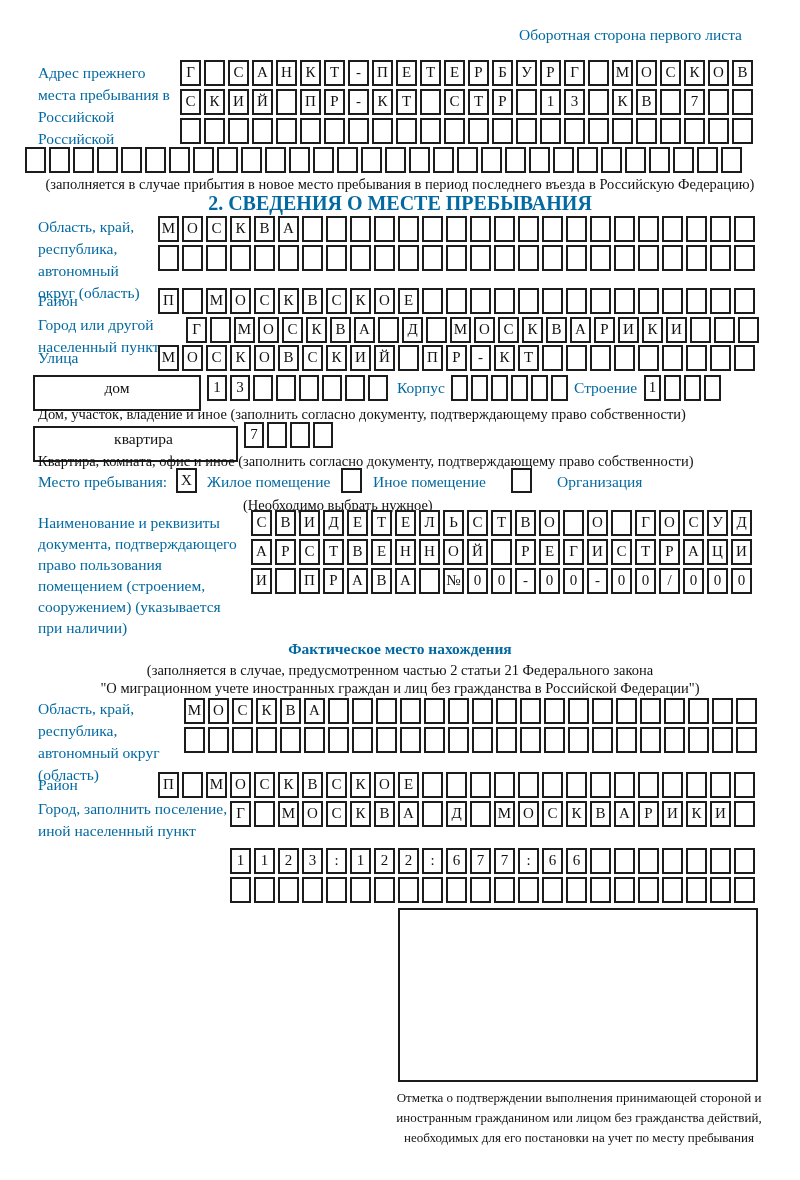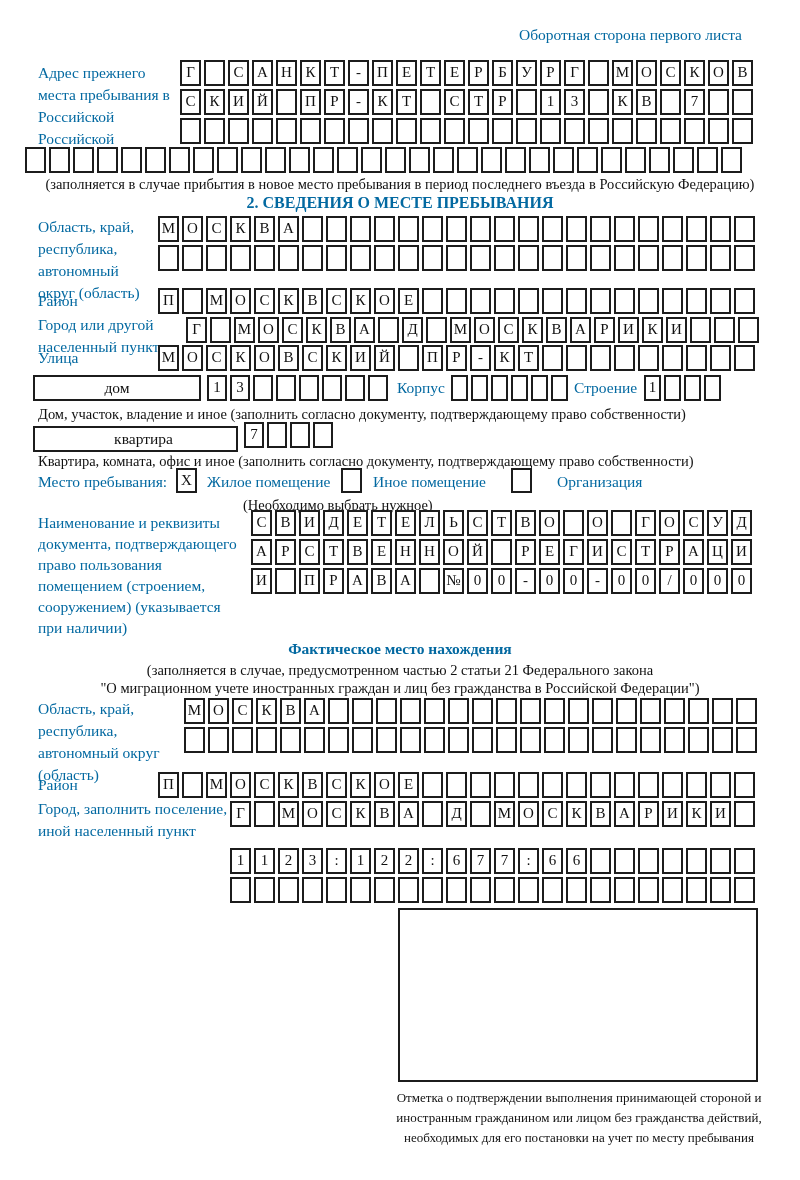--- a/index.html
+++ b/index.html
@@ -14,21 +14,21 @@
   .boxrow{position:absolute;white-space:nowrap;height:27px;}
   .cell,.cell-md,.cell-sm{
     display:inline-block;box-sizing:border-box;height:26px;border:2px solid #1c1c1c;
     margin-right:3px;text-align:center;font-size:15px;line-height:21px;vertical-align:top;
     background:#fff;
   }
   .cell{width:21px;}
   .cell-md{width:20px;}
   .cell-sm{width:17px;}
   .fieldbox{
-    position:absolute;box-sizing:border-box;height:26px;border:2px solid #1c1c1c;
+    position:absolute;box-sizing:border-box;height:36px;border:2px solid #1c1c1c;
     text-align:center;font-size:15.5px;line-height:21px;background:#fff;
   }
   .checkbox{
     position:absolute;box-sizing:border-box;width:21px;height:25px;border:2px solid #1c1c1c;
     text-align:center;font-size:15px;line-height:20px;background:#fff;
   }
   .stampbox{position:absolute;box-sizing:border-box;border:2px solid #1c1c1c;background:#fff;}
   .fullwidth{left:0;width:800px;}
 </style>
 </head>
@@ -38,21 +38,21 @@
 
   <div class="lbl" style="top:24px;right:58px;">Оборотная сторона первого листа</div>
 
   <div class="lbl" style="top:62px;left:38px;width:132px;">Адрес прежнего места пребывания в Российской Российской</div>
   <div class="boxrow" style="top:60px;left:180px;"><span class="cell">Г</span><span class="cell"></span><span class="cell">С</span><span class="cell">А</span><span class="cell">Н</span><span class="cell">К</span><span class="cell">Т</span><span class="cell">-</span><span class="cell">П</span><span class="cell">Е</span><span class="cell">Т</span><span class="cell">Е</span><span class="cell">Р</span><span class="cell">Б</span><span class="cell">У</span><span class="cell">Р</span><span class="cell">Г</span><span class="cell"></span><span class="cell">М</span><span class="cell">О</span><span class="cell">С</span><span class="cell">К</span><span class="cell">О</span><span class="cell">В</span></div>
   <div class="boxrow" style="top:89px;left:180px;"><span class="cell">С</span><span class="cell">К</span><span class="cell">И</span><span class="cell">Й</span><span class="cell"></span><span class="cell">П</span><span class="cell">Р</span><span class="cell">-</span><span class="cell">К</span><span class="cell">Т</span><span class="cell"></span><span class="cell">С</span><span class="cell">Т</span><span class="cell">Р</span><span class="cell"></span><span class="cell">1</span><span class="cell">3</span><span class="cell"></span><span class="cell">К</span><span class="cell">В</span><span class="cell"></span><span class="cell">7</span><span class="cell"></span><span class="cell"></span></div>
   <div class="boxrow" style="top:118px;left:180px;"><span class="cell"></span><span class="cell"></span><span class="cell"></span><span class="cell"></span><span class="cell"></span><span class="cell"></span><span class="cell"></span><span class="cell"></span><span class="cell"></span><span class="cell"></span><span class="cell"></span><span class="cell"></span><span class="cell"></span><span class="cell"></span><span class="cell"></span><span class="cell"></span><span class="cell"></span><span class="cell"></span><span class="cell"></span><span class="cell"></span><span class="cell"></span><span class="cell"></span><span class="cell"></span><span class="cell"></span></div>
   <div class="boxrow" style="top:147px;left:25px;"><span class="cell"></span><span class="cell"></span><span class="cell"></span><span class="cell"></span><span class="cell"></span><span class="cell"></span><span class="cell"></span><span class="cell"></span><span class="cell"></span><span class="cell"></span><span class="cell"></span><span class="cell"></span><span class="cell"></span><span class="cell"></span><span class="cell"></span><span class="cell"></span><span class="cell"></span><span class="cell"></span><span class="cell"></span><span class="cell"></span><span class="cell"></span><span class="cell"></span><span class="cell"></span><span class="cell"></span><span class="cell"></span><span class="cell"></span><span class="cell"></span><span class="cell"></span><span class="cell"></span><span class="cell"></span></div>
   <div class="small-lbl center fullwidth" style="top:175px;">(заполняется в случае прибытия в новое место пребывания в период последнего въезда в Российскую Федерацию)</div>
 
-  <div class="lbl bold center fullwidth" style="top:192px;font-size:16px;">2. СВЕДЕНИЯ О МЕСТЕ ПРЕБЫВАНИЯ</div>
+  <div class="lbl bold center fullwidth" style="top:192px;font-size:20px;">2. СВЕДЕНИЯ О МЕСТЕ ПРЕБЫВАНИЯ</div>
 
   <div class="lbl" style="top:216px;left:38px;width:114px;">Область, край, республика, автономный округ (область)</div>
   <div class="boxrow" style="top:216px;left:158px;"><span class="cell">М</span><span class="cell">О</span><span class="cell">С</span><span class="cell">К</span><span class="cell">В</span><span class="cell">А</span><span class="cell"></span><span class="cell"></span><span class="cell"></span><span class="cell"></span><span class="cell"></span><span class="cell"></span><span class="cell"></span><span class="cell"></span><span class="cell"></span><span class="cell"></span><span class="cell"></span><span class="cell"></span><span class="cell"></span><span class="cell"></span><span class="cell"></span><span class="cell"></span><span class="cell"></span><span class="cell"></span><span class="cell"></span></div>
   <div class="boxrow" style="top:245px;left:158px;"><span class="cell"></span><span class="cell"></span><span class="cell"></span><span class="cell"></span><span class="cell"></span><span class="cell"></span><span class="cell"></span><span class="cell"></span><span class="cell"></span><span class="cell"></span><span class="cell"></span><span class="cell"></span><span class="cell"></span><span class="cell"></span><span class="cell"></span><span class="cell"></span><span class="cell"></span><span class="cell"></span><span class="cell"></span><span class="cell"></span><span class="cell"></span><span class="cell"></span><span class="cell"></span><span class="cell"></span><span class="cell"></span></div>
 
   <div class="lbl" style="top:290px;left:38px;">Район</div>
   <div class="boxrow" style="top:288px;left:158px;"><span class="cell">П</span><span class="cell"></span><span class="cell">М</span><span class="cell">О</span><span class="cell">С</span><span class="cell">К</span><span class="cell">В</span><span class="cell">С</span><span class="cell">К</span><span class="cell">О</span><span class="cell">Е</span><span class="cell"></span><span class="cell"></span><span class="cell"></span><span class="cell"></span><span class="cell"></span><span class="cell"></span><span class="cell"></span><span class="cell"></span><span class="cell"></span><span class="cell"></span><span class="cell"></span><span class="cell"></span><span class="cell"></span><span class="cell"></span></div>
 
   <div class="lbl" style="top:314px;left:38px;width:142px;">Город или другой населенный пункт</div>
   <div class="boxrow" style="top:317px;left:186px;"><span class="cell">Г</span><span class="cell"></span><span class="cell">М</span><span class="cell">О</span><span class="cell">С</span><span class="cell">К</span><span class="cell">В</span><span class="cell">А</span><span class="cell"></span><span class="cell">Д</span><span class="cell"></span><span class="cell">М</span><span class="cell">О</span><span class="cell">С</span><span class="cell">К</span><span class="cell">В</span><span class="cell">А</span><span class="cell">Р</span><span class="cell">И</span><span class="cell">К</span><span class="cell">И</span><span class="cell"></span><span class="cell"></span><span class="cell"></span></div>

